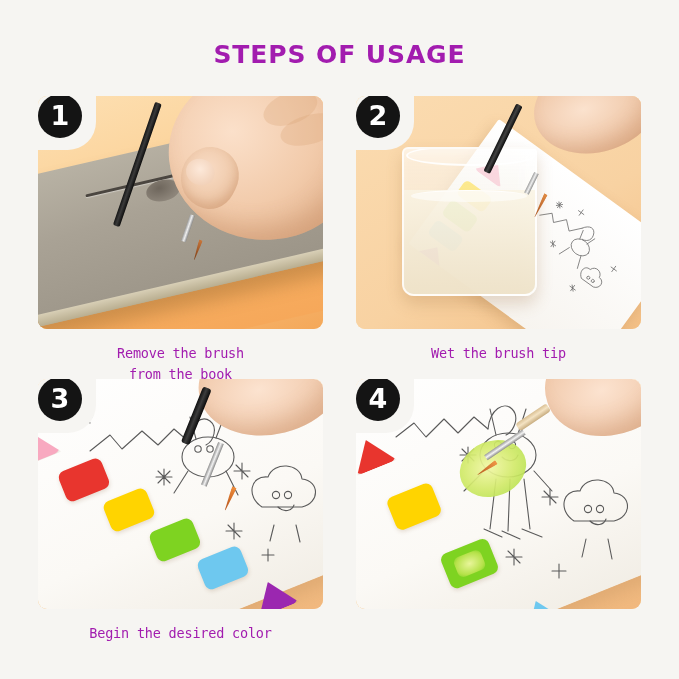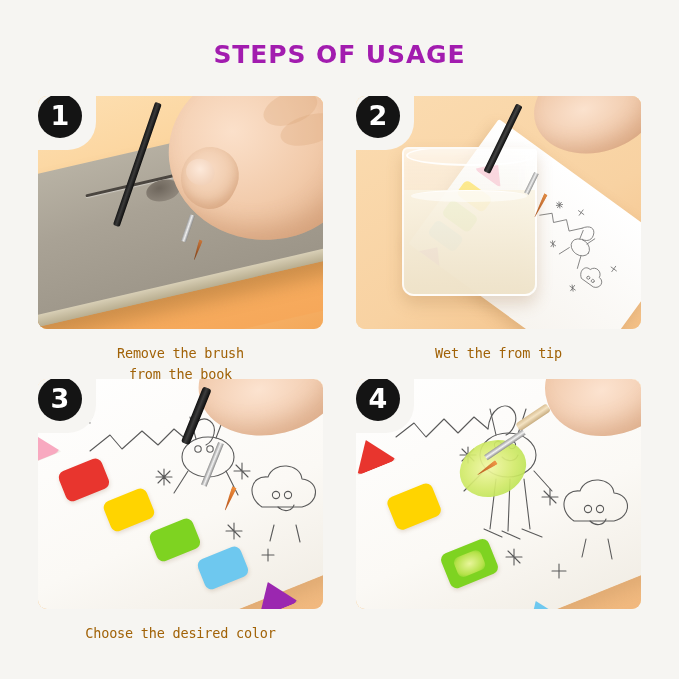--- a/index.html
+++ b/index.html
@@ -88,21 +88,21 @@
     line-height: 44px;
     text-align: center;
   }
 
   .caption {
     margin-top: 14px;
     text-align: center;
     font-family: "DejaVu Sans Mono", monospace;
     font-size: 13.5px;
     line-height: 21px;
-    color: #a16207;
+    color: #a21caf;
     letter-spacing: -0.2px;
     white-space: pre-line;
   }
 
   
   .p1-bg { position:absolute; inset:0; background:linear-gradient(160deg,#fde0b3 0%,#fbcf93 45%,#f4a85a 100%); }
   .p1-bg2 { position:absolute; left:-10%; top:34%; width:130%; height:70%;
             background:linear-gradient(180deg,#f8b96d 0%,#f6a85a 100%); transform:rotate(-13deg); }
   .p1-book {
     position:absolute; left:-16%; top:20%; width:132%; height:64%;
@@ -390,21 +390,21 @@
         </div>
         <div class="p2-brush"></div>
         <div class="p2-ferrule"></div>
         <div class="p2-tip"></div>
 
         <div class="badge-wrap">
           <div class="badge-notch"></div>
           <div class="badge">2</div>
         </div>
       </div>
-      <div class="caption">Wet the from tip</div>
+      <div class="caption">Wet the brush tip</div>
     </div>
 
     <div class="cell c3">
       <div class="photo">
         <div class="ps-bg"></div>
         <div class="ps-sheet"></div>
         <div class="ps-inner">
           <svg class="art" viewBox="0 0 285 230">
             <g fill="none" stroke="#5a5a5a" stroke-width="1.1" stroke-linecap="round" stroke-linejoin="round">
               <path d="M52 72 L72 56 L84 70 L104 52 L120 66 L136 50 L150 62"></path>
@@ -436,21 +436,21 @@
           <div class="ps-brush-dark"></div>
           <div class="ps-ferrule-d"></div>
           <div class="ps-tip-d"></div>
         </div>
 
         <div class="badge-wrap">
           <div class="badge-notch"></div>
           <div class="badge">3</div>
         </div>
       </div>
-      <div class="caption">Choose the desired color</div>
+      <div class="caption">Begin the desired color</div>
     </div>
 
     <div class="cell c4">
       <div class="photo">
         <div class="ps-bg"></div>
         <div class="ps-sheet"></div>
         <div class="ps-inner">
           <svg class="art" viewBox="0 0 285 230">
             <g fill="none" stroke="#5a5a5a" stroke-width="1.1" stroke-linecap="round" stroke-linejoin="round">
               <path d="M40 58 L58 44 L70 58 L88 40 L102 54 L118 38 L132 50"></path>

